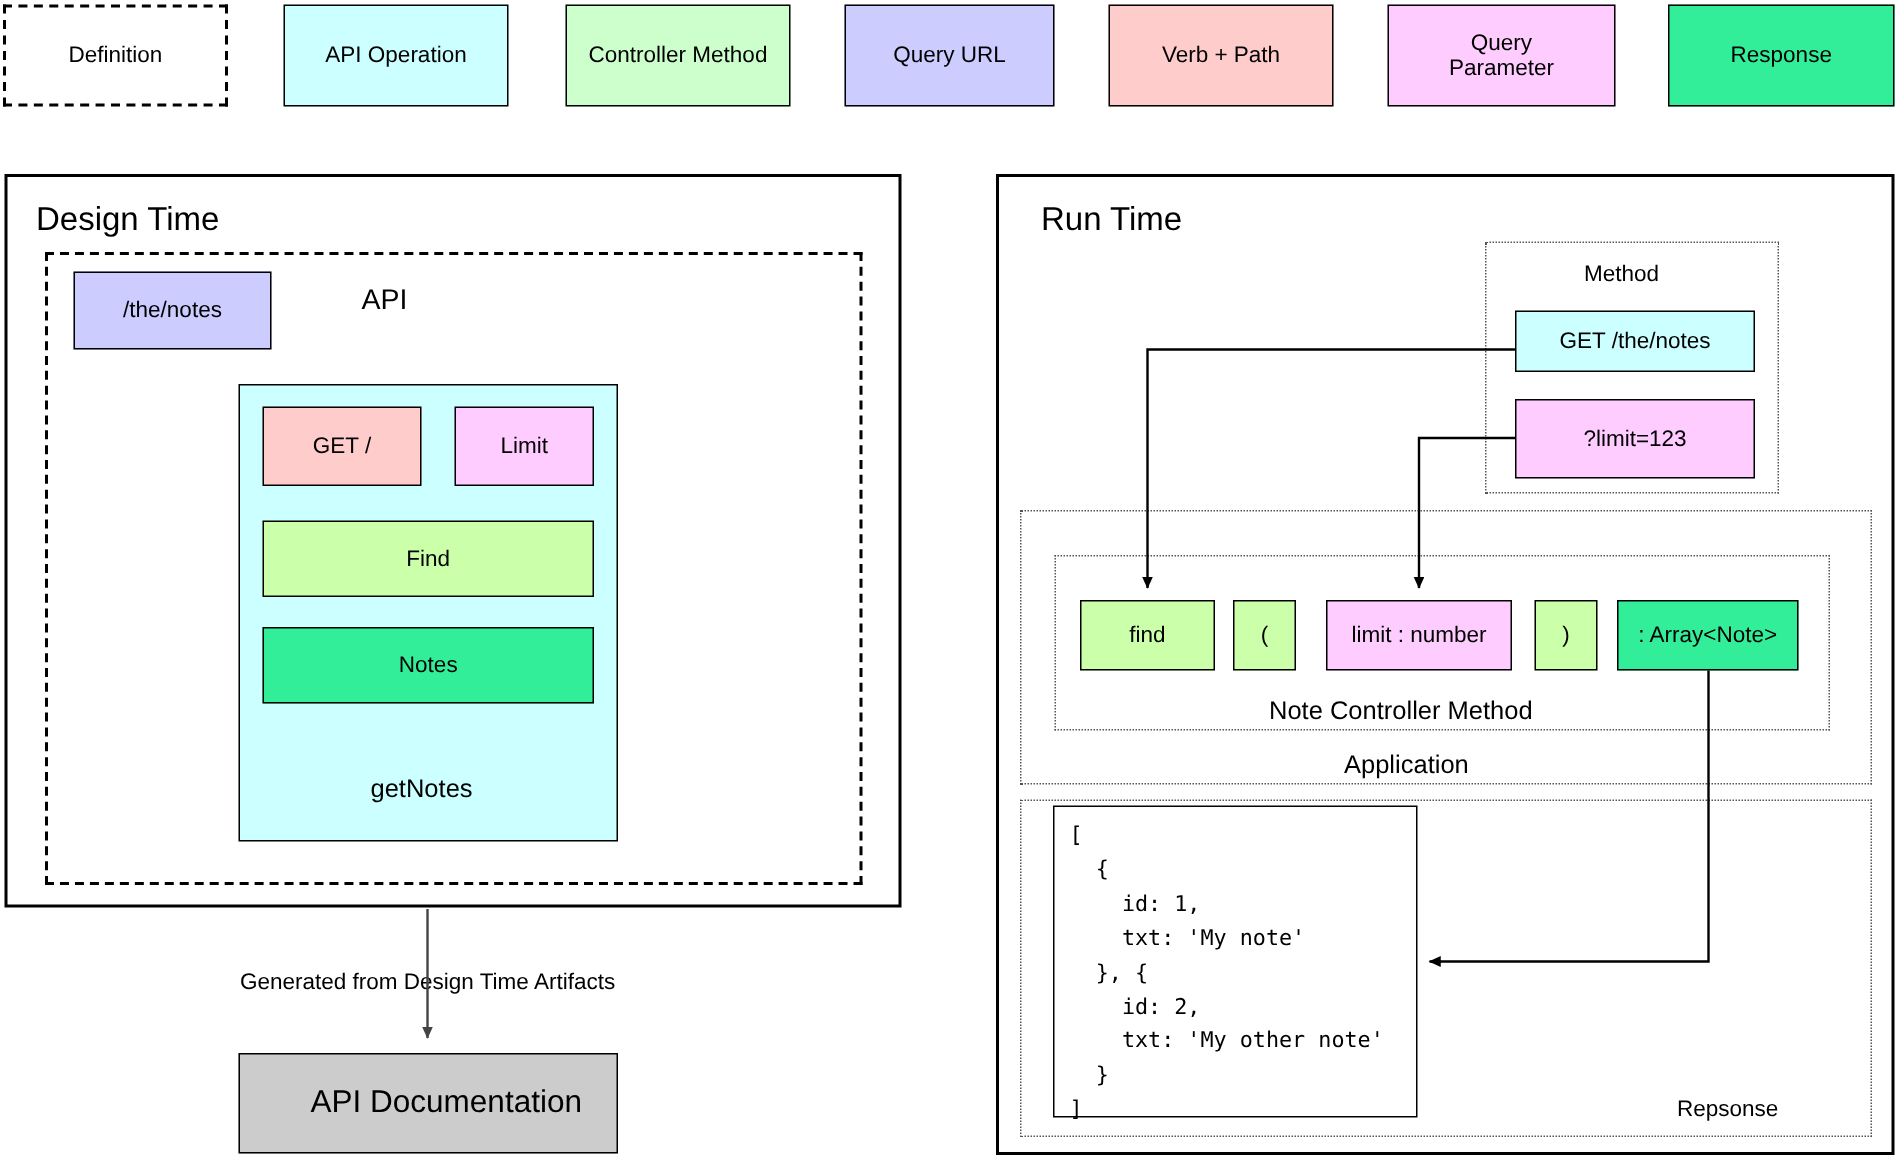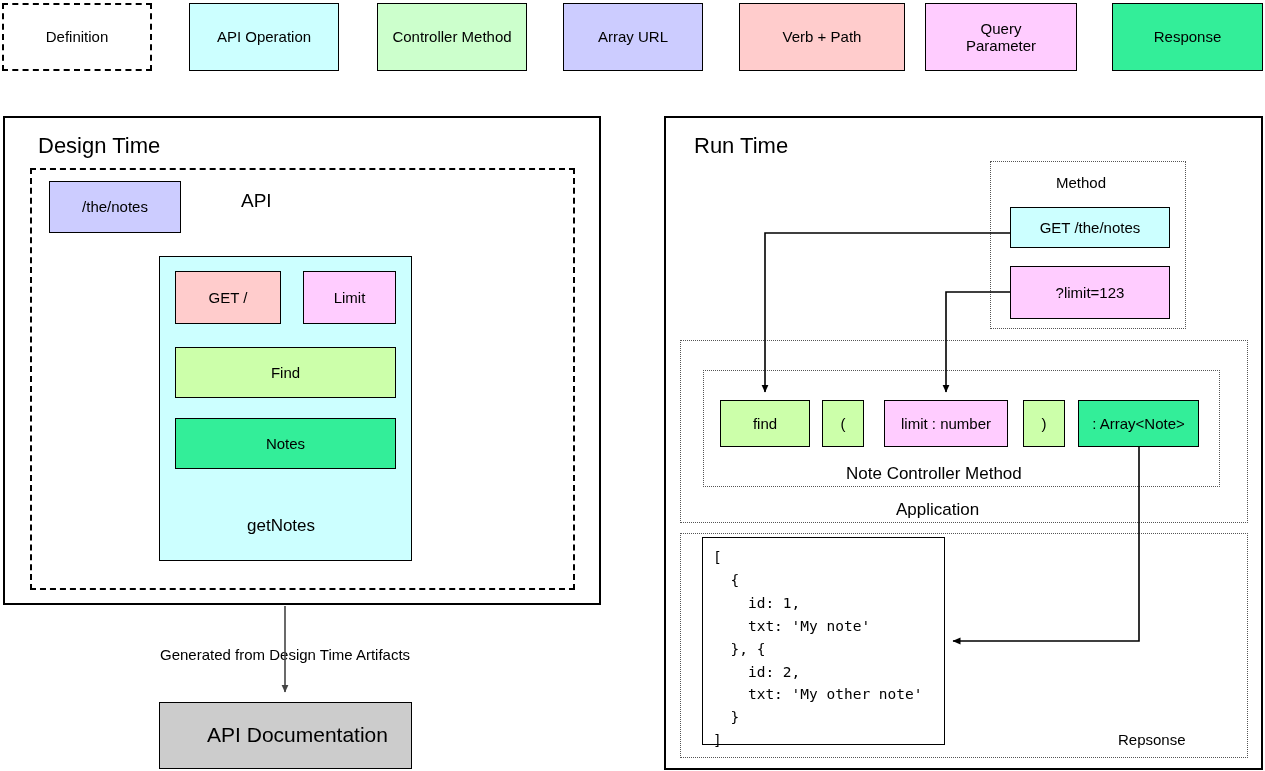--- a/index.html
+++ b/index.html
@@ -101,37 +101,37 @@
     <div class="box dashed-solid" style="left:2px; top:3px; width:150px; height:68px; background:#ffffff;">
       <span>Definition</span>
     </div>
     <div class="box" style="left:189px; top:3px; width:150px; height:68px; background:#ccffff;">
       <span>API Operation</span>
     </div>
     <div class="box" style="left:377px; top:3px; width:150px; height:68px; background:#ccffcc;">
       <span>Controller Method</span>
     </div>
     <div class="box" style="left:563px; top:3px; width:140px; height:68px; background:#ccccff;">
-      <span>Array URL</span>
-    </div>
-    <div class="box" style="left:739px; top:3px; width:166px; height:68px; background:#ffcccc;">
+      <span>Query URL</span>
+    </div>
+    <div class="box" style="left:739px; top:3px; width:150px; height:68px; background:#ffcccc;">
       <span>Verb + Path</span>
     </div>
     <div class="box" style="left:925px; top:3px; width:152px; height:68px; background:#ffccff;">
       <span>Query
 Parameter</span>
     </div>
     <div class="box" style="left:1112px; top:3px; width:151px; height:68px; background:#33ee99;">
       <span>Response</span>
     </div>
   </div>
 
   <div class="panel" style="left:3px; top:116px; width:598px; height:489px;"></div>
 
-  <div class="label big" style="left:24px; top:133px;margin-left:14px;">Design Time</div>
+  <div class="label big" style="left:24px; top:133px;">Design Time</div>
 
   <div class="region-dashed" style="left:30px; top:168px; width:545px; height:422px;"></div>
 
   <div class="label mid" style="left:241px; top:190px;">API</div>
 
   <div class="box" style="left:49px; top:181px; width:132px; height:52px; background:#ccccff;">
     <span>/the/notes</span>
   </div>
 
   <div class="box" style="left:159px; top:256px; width:253px; height:305px; background:#ccffff; display:block;"></div>

